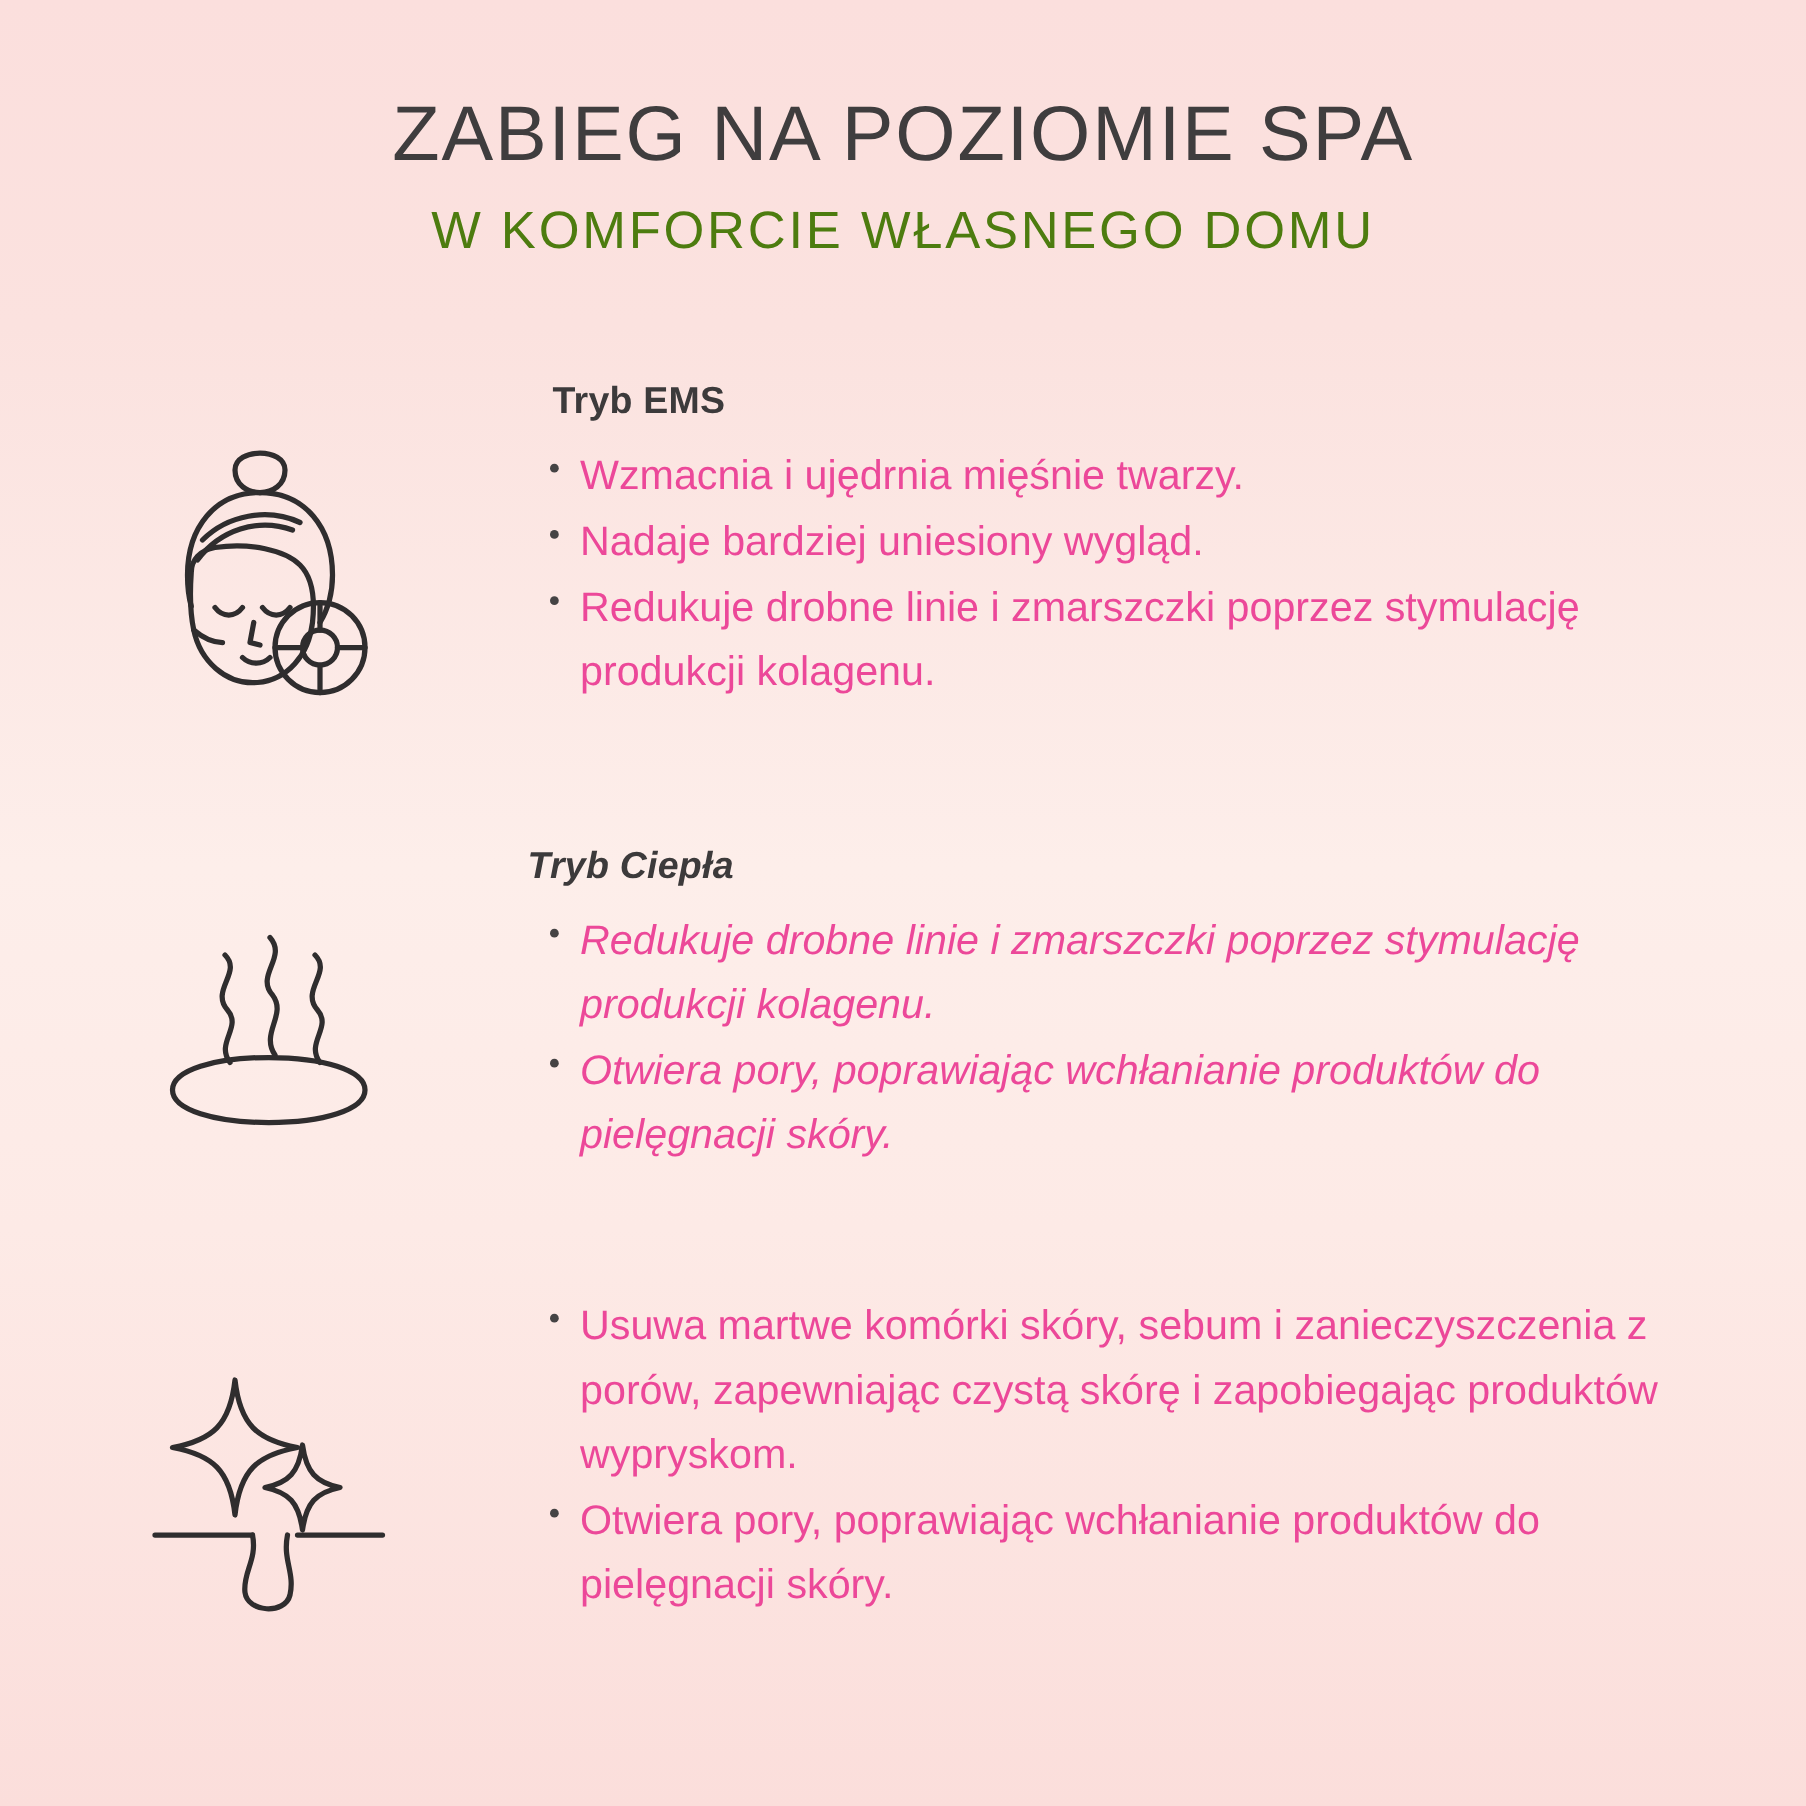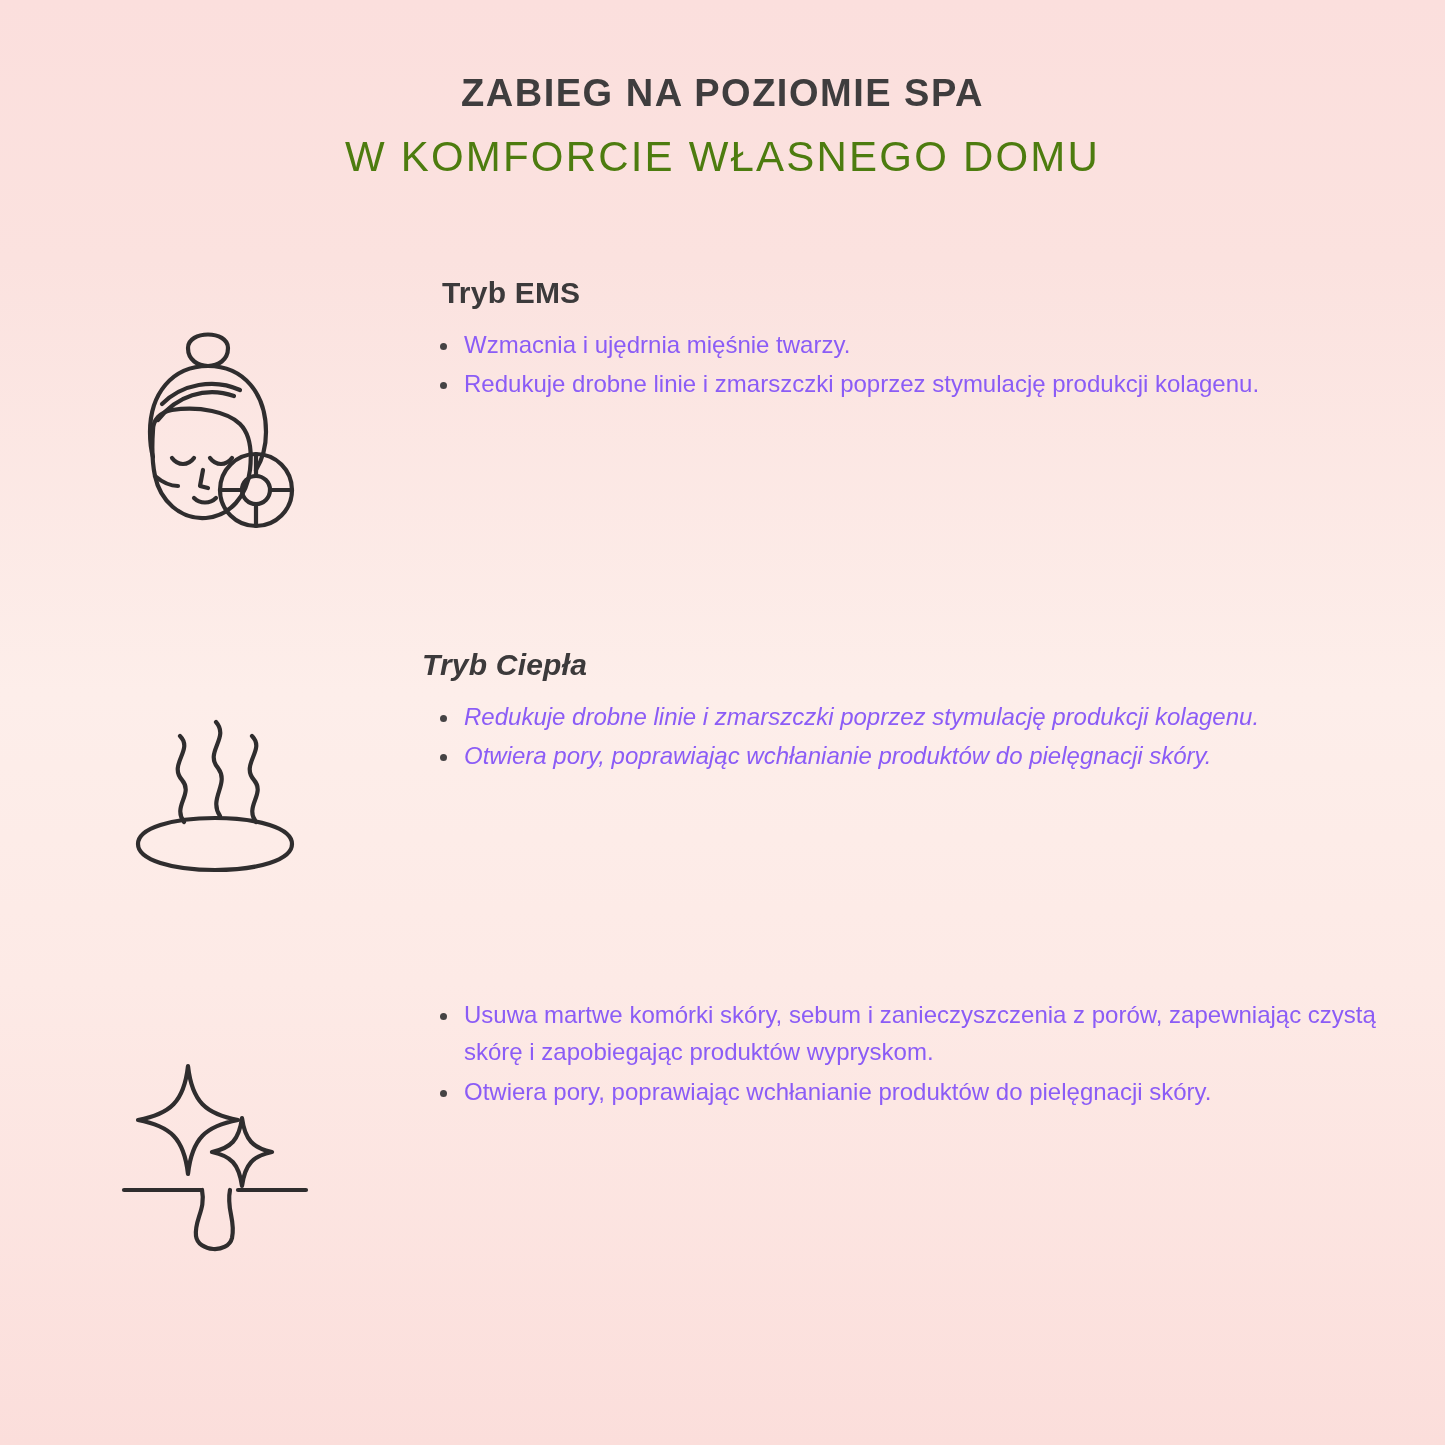--- a/index.html
+++ b/index.html
@@ -22,22 +22,22 @@
     box-sizing: border-box;
     position: relative;
   }
 
   
   .header {
     padding-top: 72px;
     text-align: center;
   }
   .title-main {
-    font-size: 38px;
-    font-weight: bold;
+    font-size: 62px;
+    font-weight: normal;
     letter-spacing: 1.5px;
     color: #3f3d3e;
     line-height: 1.15;
     margin: 0;
   }
   .title-sub {
     font-size: 42px;
     font-weight: normal;
     letter-spacing: 2.2px;
     color: #4d7c0f;
@@ -85,23 +85,23 @@
   .section.clean .section-title { margin-left: 2px; }
 
   ul.bullets {
     list-style: none;
     margin: 0;
     padding: 0;
   }
   ul.bullets li {
     position: relative;
     padding-left: 34px;
-    font-size: 24px;
+    font-size: 33px;
     line-height: 1.55;
-    color: #8b5cf6;
+    color: #ec4899;
     margin-bottom: 2px;
   }
   ul.bullets li::before {
     content: "";
     position: absolute;
     left: 10px;
     top: 17px;
     width: 7px;
     height: 7px;
     border-radius: 50%;
@@ -155,20 +155,21 @@
             <path d="M146 204 L146 226"></path>
             <path d="M110 190 L132 190"></path>
             <path d="M160 190 L182 190"></path>
           </svg>
         </span>
       </div>
       <div class="text-col">
         <div class="section-title">Tryb EMS</div>
         <ul class="bullets">
           <li>Wzmacnia i ujędrnia mięśnie twarzy.</li>
+          <li>Nadaje bardziej uniesiony wygląd.</li>
           <li>Redukuje drobne linie i zmarszczki poprzez stymulację produkcji kolagenu.</li>
         </ul>
       </div>
     </div>
 
     <div class="section heat">
       <div class="icon-col heat">
         <span>
           <svg width="210" height="190" viewBox="0 0 210 190" fill="none" stroke="#2f2d2e" stroke-width="4.2" stroke-linecap="round" stroke-linejoin="round">
 

